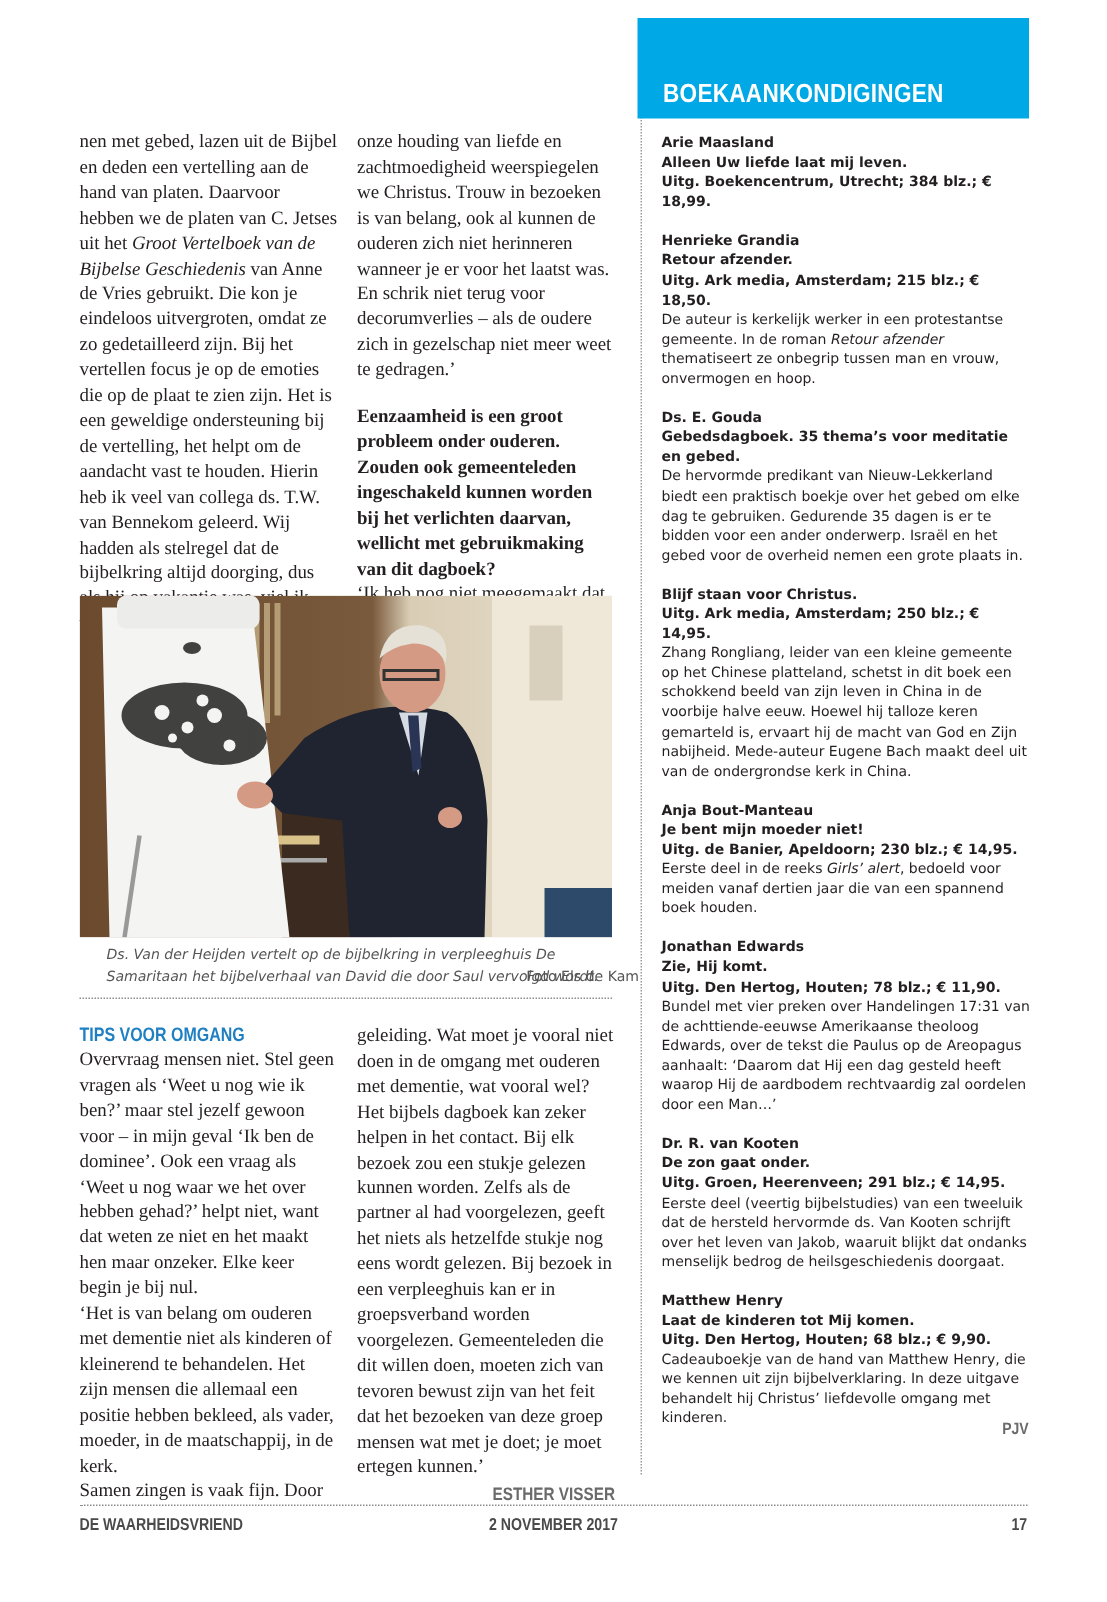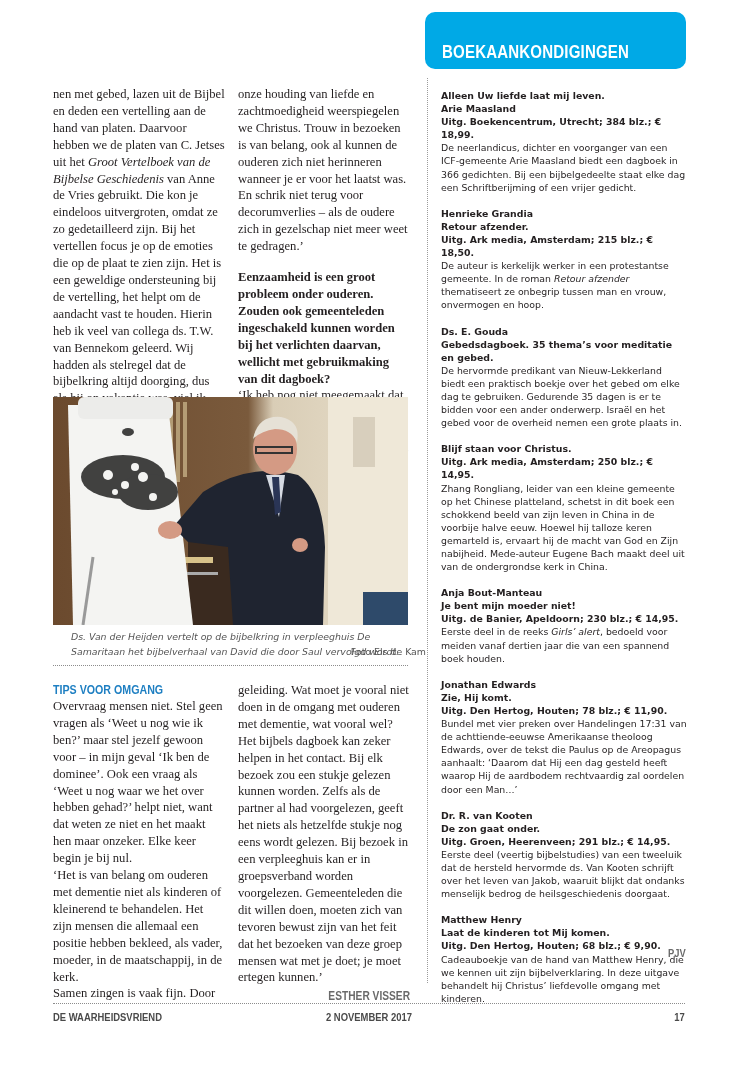--- a/index.html
+++ b/index.html
@@ -13,21 +13,21 @@
   p { margin: 0; }
   .question { font-weight: bold; }
   .gap { height: 14px; }
   .sec-head { font-family: "Liberation Sans", sans-serif; font-weight: bold; font-size: 13px; color: #1e7fc2; letter-spacing: 0px; transform: scaleX(0.82); transform-origin: left; line-height: 16px; }
   .author-sig { font-family: "Liberation Sans", sans-serif; font-weight: bold; font-size: 12px; color: #6a6a6a; text-align: right; transform: scaleX(0.85); transform-origin: right; margin-top: 2px; }
   #photo { position: absolute; left: 53px; top: 397px; width: 355px; height: 228px; overflow: hidden; }
   #caption { position: absolute; left: 71px; top: 630px; width: 355px; font-family: "DejaVu Sans", sans-serif; font-style: italic; font-size: 9.4px; line-height: 14.5px; color: #555; }
   #caption .credit { position: absolute; right: 0; bottom: 0; font-style: normal; color: #555; }
   .hr-dots { position: absolute; border-top: 1px dotted #8c8c8c; height: 0; }
   #sidebar-rule { position: absolute; left: 427px; top: 78px; height: 905px; border-left: 1px dotted #9b9b9b; }
-  #banner { position: absolute; left: 425px; top: 12px; width: 261px; height: 57px; background: #00a9e6; border-radius: 10px; }
+  #banner { position: absolute; left: 425px; top: 12px; width: 261px; height: 67px; background: #00a9e6; }
   #banner-title { position: absolute; left: 17px; bottom: 6px; font-family: "Liberation Sans", sans-serif; font-weight: bold; font-size: 17.5px; color: #ffffff; transform: scaleX(0.86); transform-origin: left; white-space: nowrap; letter-spacing: 0.2px; }
   #books { position: absolute; left: 441px; top: 89px; width: 246px; font-family: "DejaVu Sans", sans-serif; font-size: 9.35px; line-height: 13.1px; color: #231f20; }
   .book { margin-bottom: 13px; }
   .book .b { font-weight: bold; }
   .book .desc i { font-style: italic; }
   #pjv { position: absolute; right: 52px; top: 947px; font-family: "Liberation Sans", sans-serif; font-weight: bold; font-size: 11px; color: #6a6a6a; transform: scaleX(0.85); transform-origin: right; }
   #footer-rule { left: 53px; top: 1003px; width: 632px; }
   .footer-text { position: absolute; top: 1011px; font-family: "Liberation Sans", sans-serif; font-weight: bold; font-size: 11.5px; color: #4a4a4a; transform: scaleX(0.82); white-space: nowrap; }
   #footer-left { left: 53px; transform-origin: left; }
   #footer-mid { left: 326px; transform-origin: left; }
@@ -124,24 +124,23 @@
   <div class="author-sig">ESTHER VISSER</div>
 </div>
 
 <div id="sidebar-rule"></div>
 <div id="banner">
   <div id="banner-title">BOEKAANKONDIGINGEN</div>
 </div>
 
 <div id="books">
     <div class="book">
+      <div class="b">Arie Maasland</div>
       <div class="b">Alleen Uw liefde laat mij leven.</div>
-      <div class="b">Arie Maasland</div>
       <div class="b">Uitg. Boekencentrum, Utrecht; 384 blz.; € 18,99.</div>
-      <div class="desc"><span>De neerlandicus, dichter en voorganger van een ICF-gemeente Arie Maasland biedt een dagboek in 366 gedichten. Bij een bijbelgedeelte staat elke dag een Schriftberijming of een vrijer gedicht.</span><i></i><span></span></div>
     </div>
     <div class="book">
       <div class="b">Henrieke Grandia</div>
       <div class="b">Retour afzender.</div>
       <div class="b">Uitg. Ark media, Amsterdam; 215 blz.; € 18,50.</div>
       <div class="desc"><span>De auteur is kerkelijk werker in een protestantse gemeente. In de roman </span><i>Retour afzender</i><span> thematiseert ze onbegrip tussen man en vrouw, onvermogen en hoop.</span></div>
     </div>
     <div class="book">
       <div class="b">Ds. E. Gouda</div>
       <div class="b">Gebedsdagboek. 35 thema’s voor meditatie en gebed.</div>

